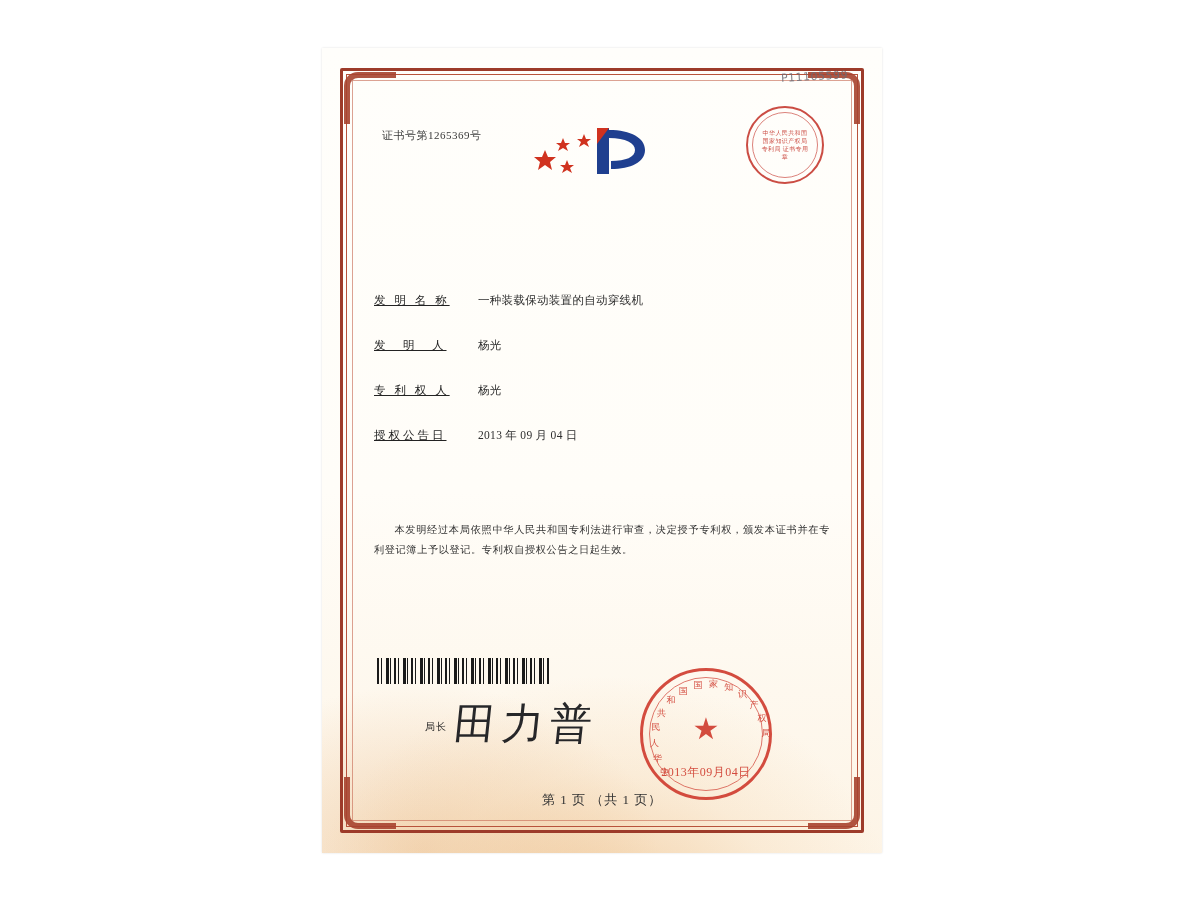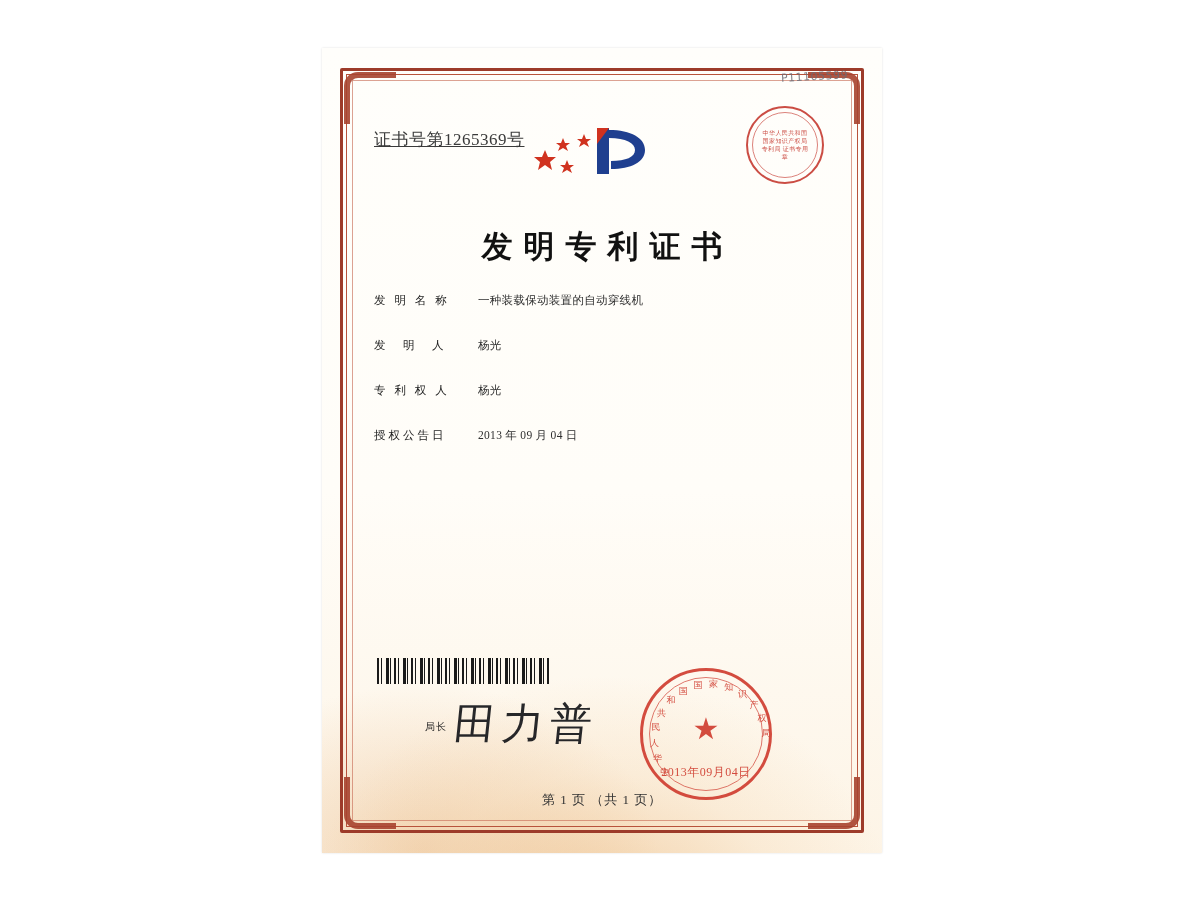--- a/index.html
+++ b/index.html
@@ -91,26 +91,25 @@
     font-size: 11px;
     color: #6b6b75;
     transform: rotate(-3deg);
     letter-spacing: 0.5px;
     opacity: 0.85;
   }
 
   
   .cert-no {
     position: absolute;
-    left: 52px;
+    left: 60px;
     top: 80px;
-    font-size: 17px;
+    font-size: 11px;
     color: #3a3a3a;
     letter-spacing: 0.5px;
-    text-decoration: underline;
   }
 
   
   .logo {
     position: absolute;
     left: 205px;
     top: 72px;
     width: 150px;
     height: 62px;
   }
@@ -175,20 +174,21 @@
     align-items: baseline;
     margin-bottom: 30px;
     font-size: 11.5px;
     color: #2b2b2b;
   }
   .field-label {
     width: 104px;
     flex: 0 0 104px;
     letter-spacing: 3px;
     color: #232323;
+    text-decoration: underline;
   }
   .field-value {
     flex: 1;
     color: #2e2e2e;
     letter-spacing: 0.3px;
   }
   .field-row.tight { margin-bottom: 26px; }
 
   
   .body-text {
@@ -338,21 +338,20 @@
         <path d="M82 10 C104 10 118 18 118 30 C118 42 104 49 84 49 L84 41 C99 41 108 37 108 30 C108 23 99 18 82 18 Z" fill="#1f3f8f"></path>
         <path d="M70 8 L82 8 L70 24 Z" fill="#d0321f"></path>
       </svg>
     </div>
 
     <div class="top-seal">
       <div class="ring"></div>
       <div class="seal-txt">中华人民共和国国家知识产权局 专利局 证书专用章</div>
     </div>
 
-    <div class="title">发明专利证书</div>
 
     <div class="fields">
       <div class="field-row">
         <div class="field-label">发 明 名 称</div>
         <div class="field-value">一种装载保动装置的自动穿线机</div>
       </div>
       <div class="field-row">
         <div class="field-label">发　明　人</div>
         <div class="field-value">杨光</div>
       </div>
@@ -360,20 +359,21 @@
         <div class="field-label">专 利 权 人</div>
         <div class="field-value">杨光</div>
       </div>
       <div class="field-row tight">
         <div class="field-label">授权公告日</div>
         <div class="field-value">2013 年 09 月 04 日</div>
       </div>
     </div>
 
     <div class="body-text">
+      <p>本发明经过本局依照中华人民共和国专利法进行审查，决定授予专利权，颁发本证书并在专利登记簿上予以登记。专利权自授权公告之日起生效。</p>
     </div>
 
     <div class="barcode"></div>
 
     <div class="sig-label">局长</div>
     <div class="signature">田力普</div>
 
     <div class="nat-seal">
       <div class="ring2"></div>
       <div class="arc-text">

